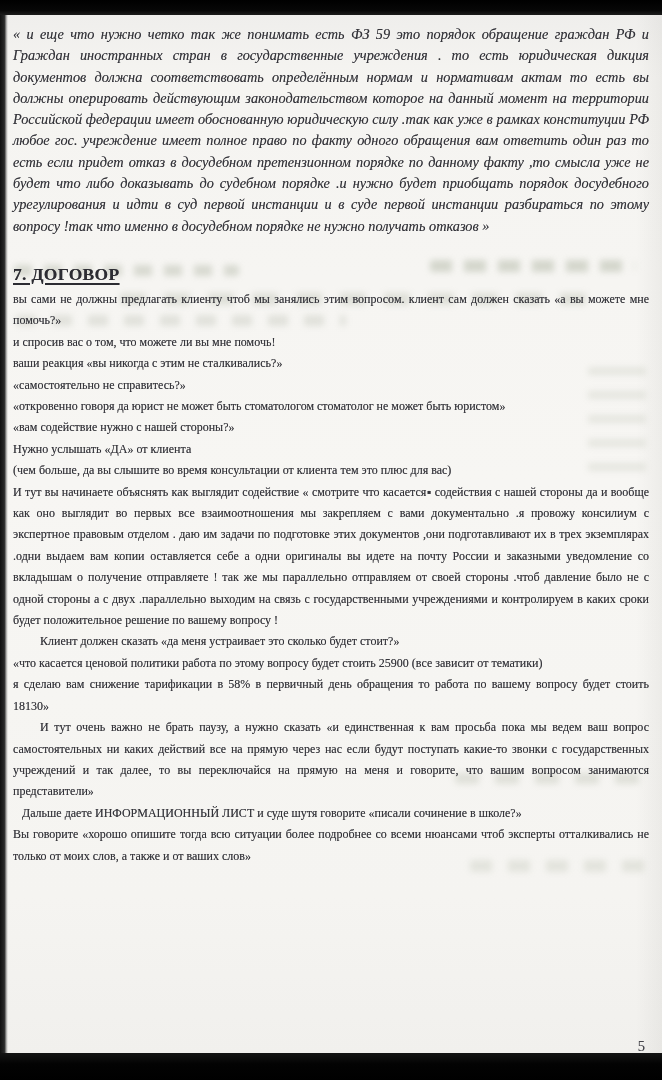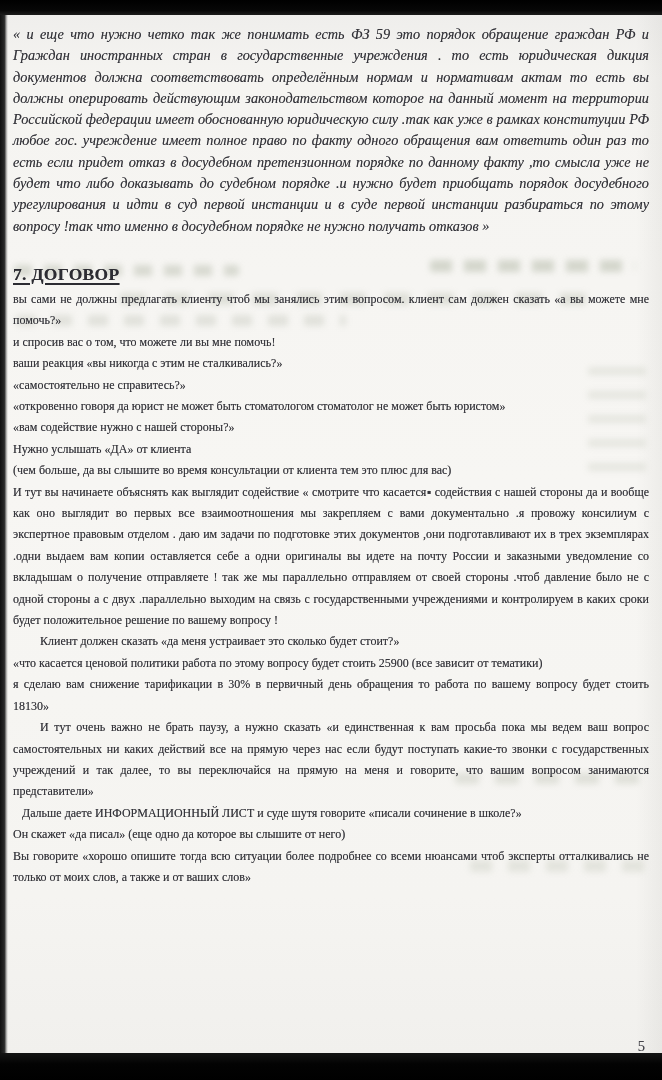--- a/index.html
+++ b/index.html
@@ -136,24 +136,23 @@
         <p class="para">и спросив вас о том, что можете ли вы мне помочь!</p>
         <p class="para">ваши реакция «вы никогда с этим не сталкивались?»</p>
         <p class="para">«самостоятельно не справитесь?»</p>
         <p class="para">«откровенно говоря да юрист не может быть стоматологом стоматолог не может быть юристом»</p>
         <p class="para">«вам содействие нужно с нашей стороны?»</p>
         <p class="para">Нужно услышать «ДА» от клиента</p>
         <p class="para">(чем больше, да вы слышите во время консультации от клиента тем это плюс для вас)</p>
         <p class="para">И тут вы начинаете объяснять как выглядит содействие « смотрите что касается▪ содействия с нашей стороны да и вообще как оно выглядит во первых все взаимоотношения мы закрепляем с вами документально .я провожу консилиум с экспертное правовым отделом . даю им задачи по подготовке этих документов ,они подготавливают их в трех экземплярах .одни выдаем вам копии оставляется себе а одни оригиналы вы идете на почту России и заказными уведомление со вкладышам о получение отправляете ! так же мы параллельно отправляем от своей стороны .чтоб давление было не с одной стороны а с двух .параллельно выходим на связь с государственными учреждениями и контролируем в каких сроки будет положительное решение по вашему вопросу !</p>
         <p class="para ind1">Клиент должен сказать «да меня устраивает это сколько будет стоит?»</p>
         <p class="para">«что касается ценовой политики работа по этому вопросу будет стоить 25900 (все зависит от тематики)</p>
-        <p class="para">я сделаю вам снижение тарификации в 30% в первичный день обращения то работа по вашему вопросу будет стоить 18130»</p>
+        <p class="para">я сделаю вам снижение тарификации в 58% в первичный день обращения то работа по вашему вопросу будет стоить 18130»</p>
         <p class="para ind1">И тут очень важно не брать паузу, а нужно сказать «и единственная к вам просьба пока мы ведем ваш вопрос самостоятельных ни каких действий все на прямую через нас если будут поступать какие-то звонки с государственных учреждений и так далее, то вы переключайся на прямую на меня и говорите, что вашим вопросом занимаются представители»</p>
         <p class="para ind2">Дальше даете ИНФОРМАЦИОННЫЙ ЛИСТ и суде шутя говорите «писали сочинение в школе?»</p>
-        <p class="para">Он скажет «да писал» (еще одно да которое вы слышите от него)</p>
         <p class="para">Вы говорите «хорошо опишите тогда всю ситуации более подробнее со всеми нюансами чтоб эксперты отталкивались не только от моих слов, а также и от ваших слов»</p>
       </div>
   </div>
 
   <div class="page-number">5</div>
 </div>
 
 <div class="scan-bar-bottom"></div>
 
 </body></html>

